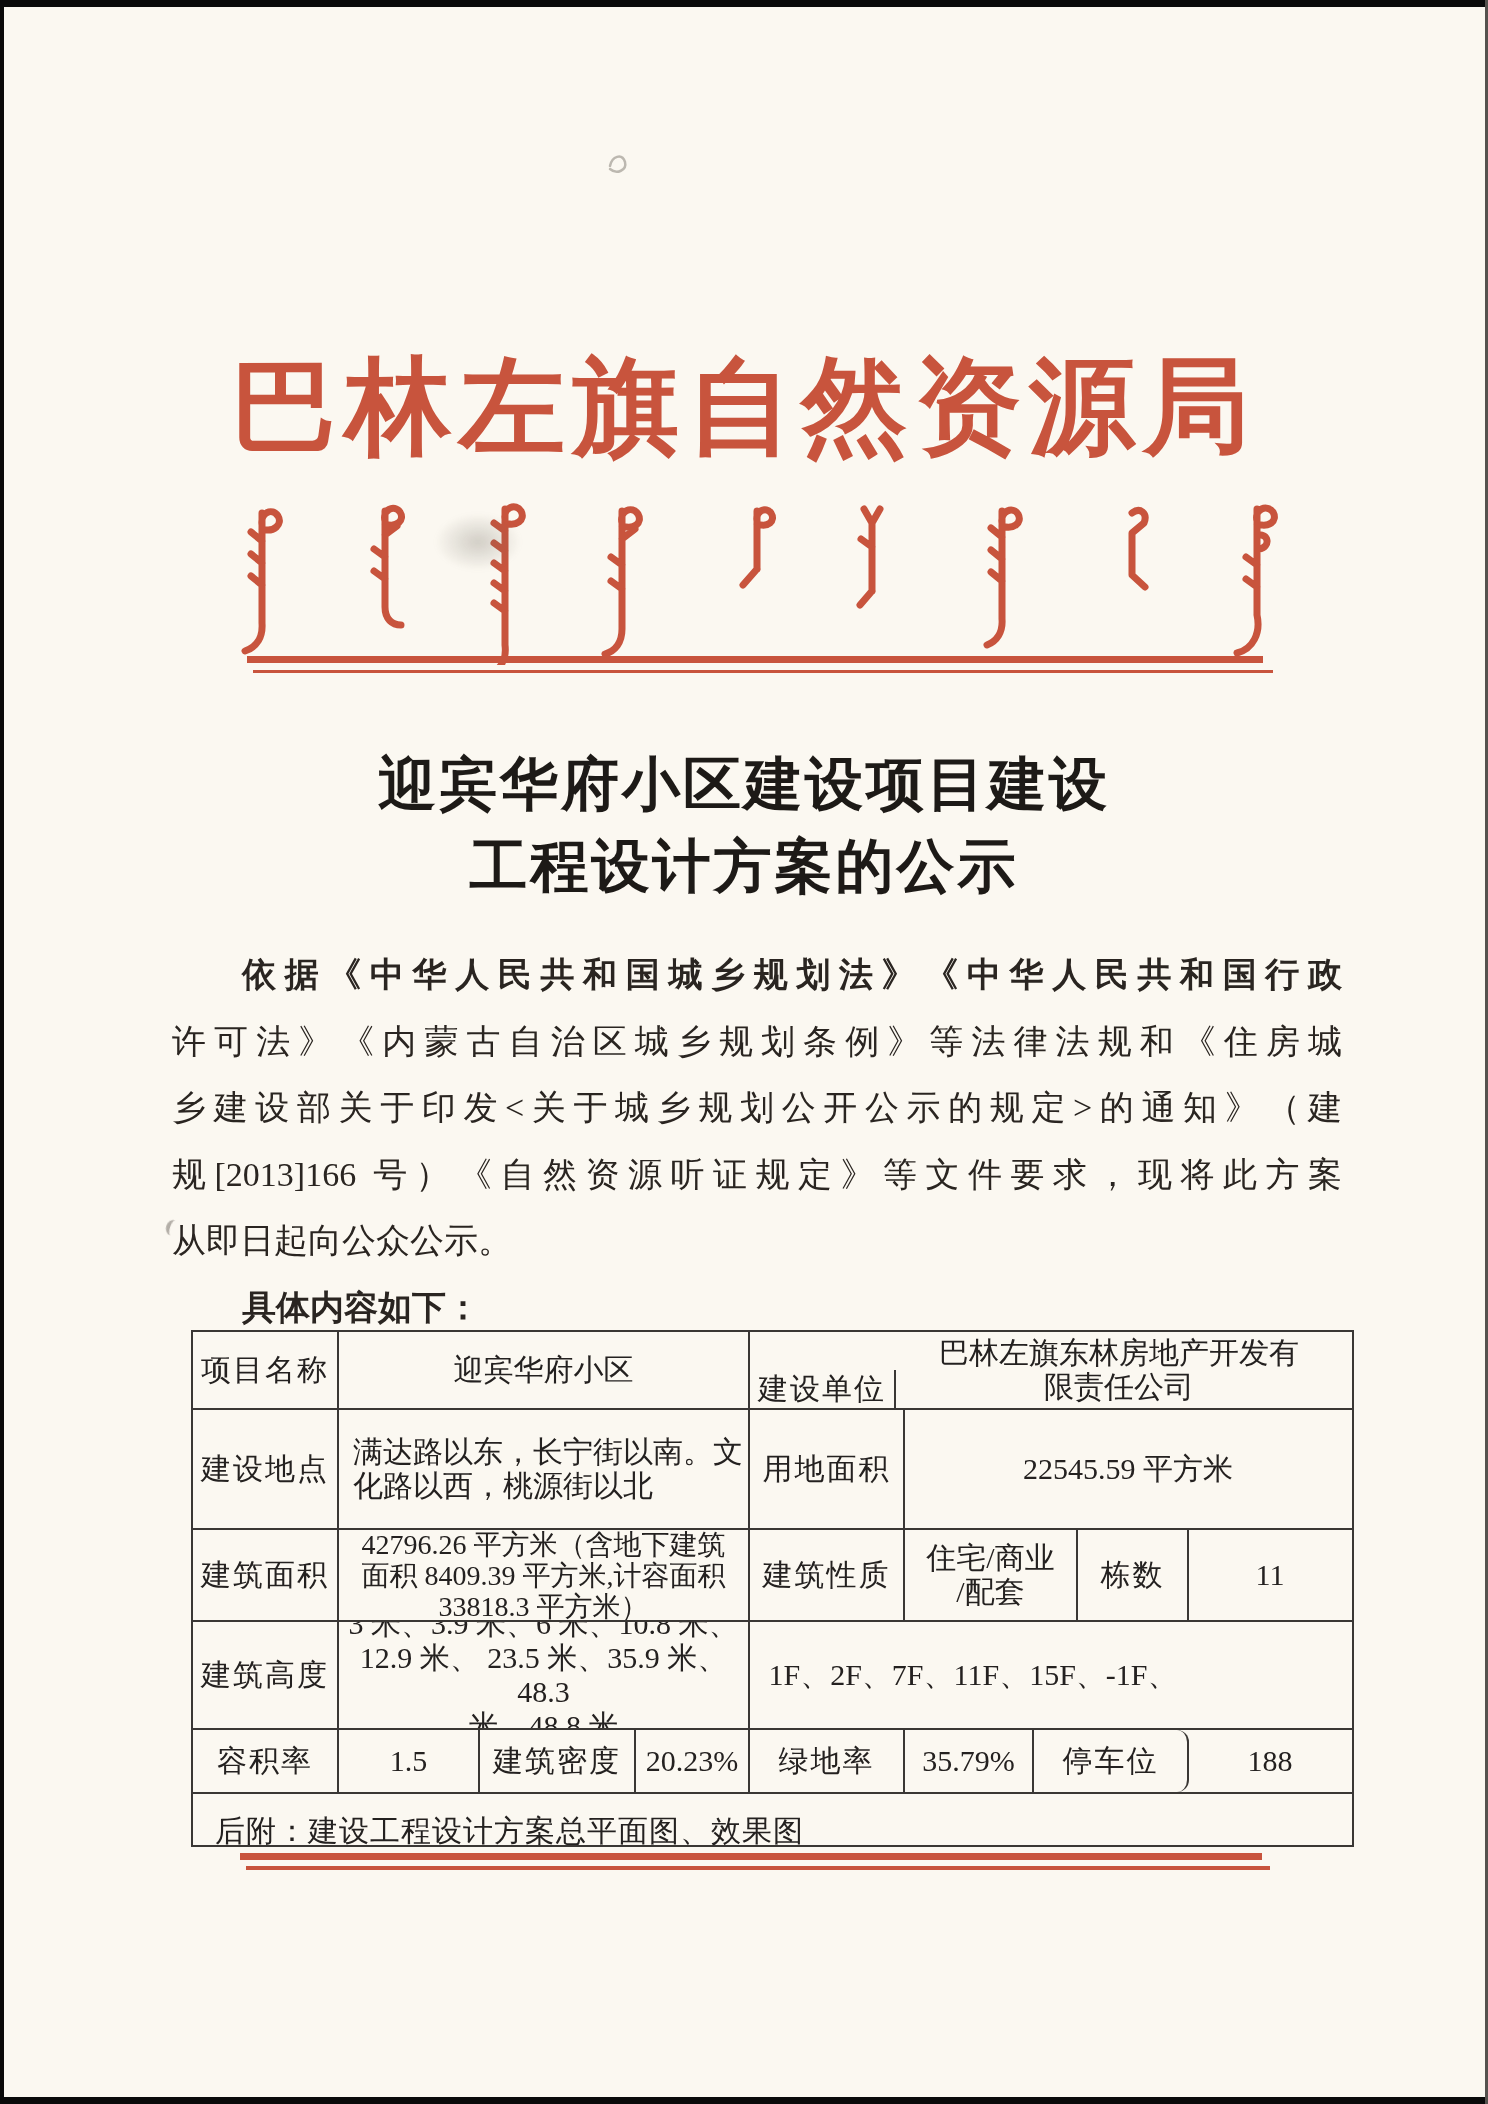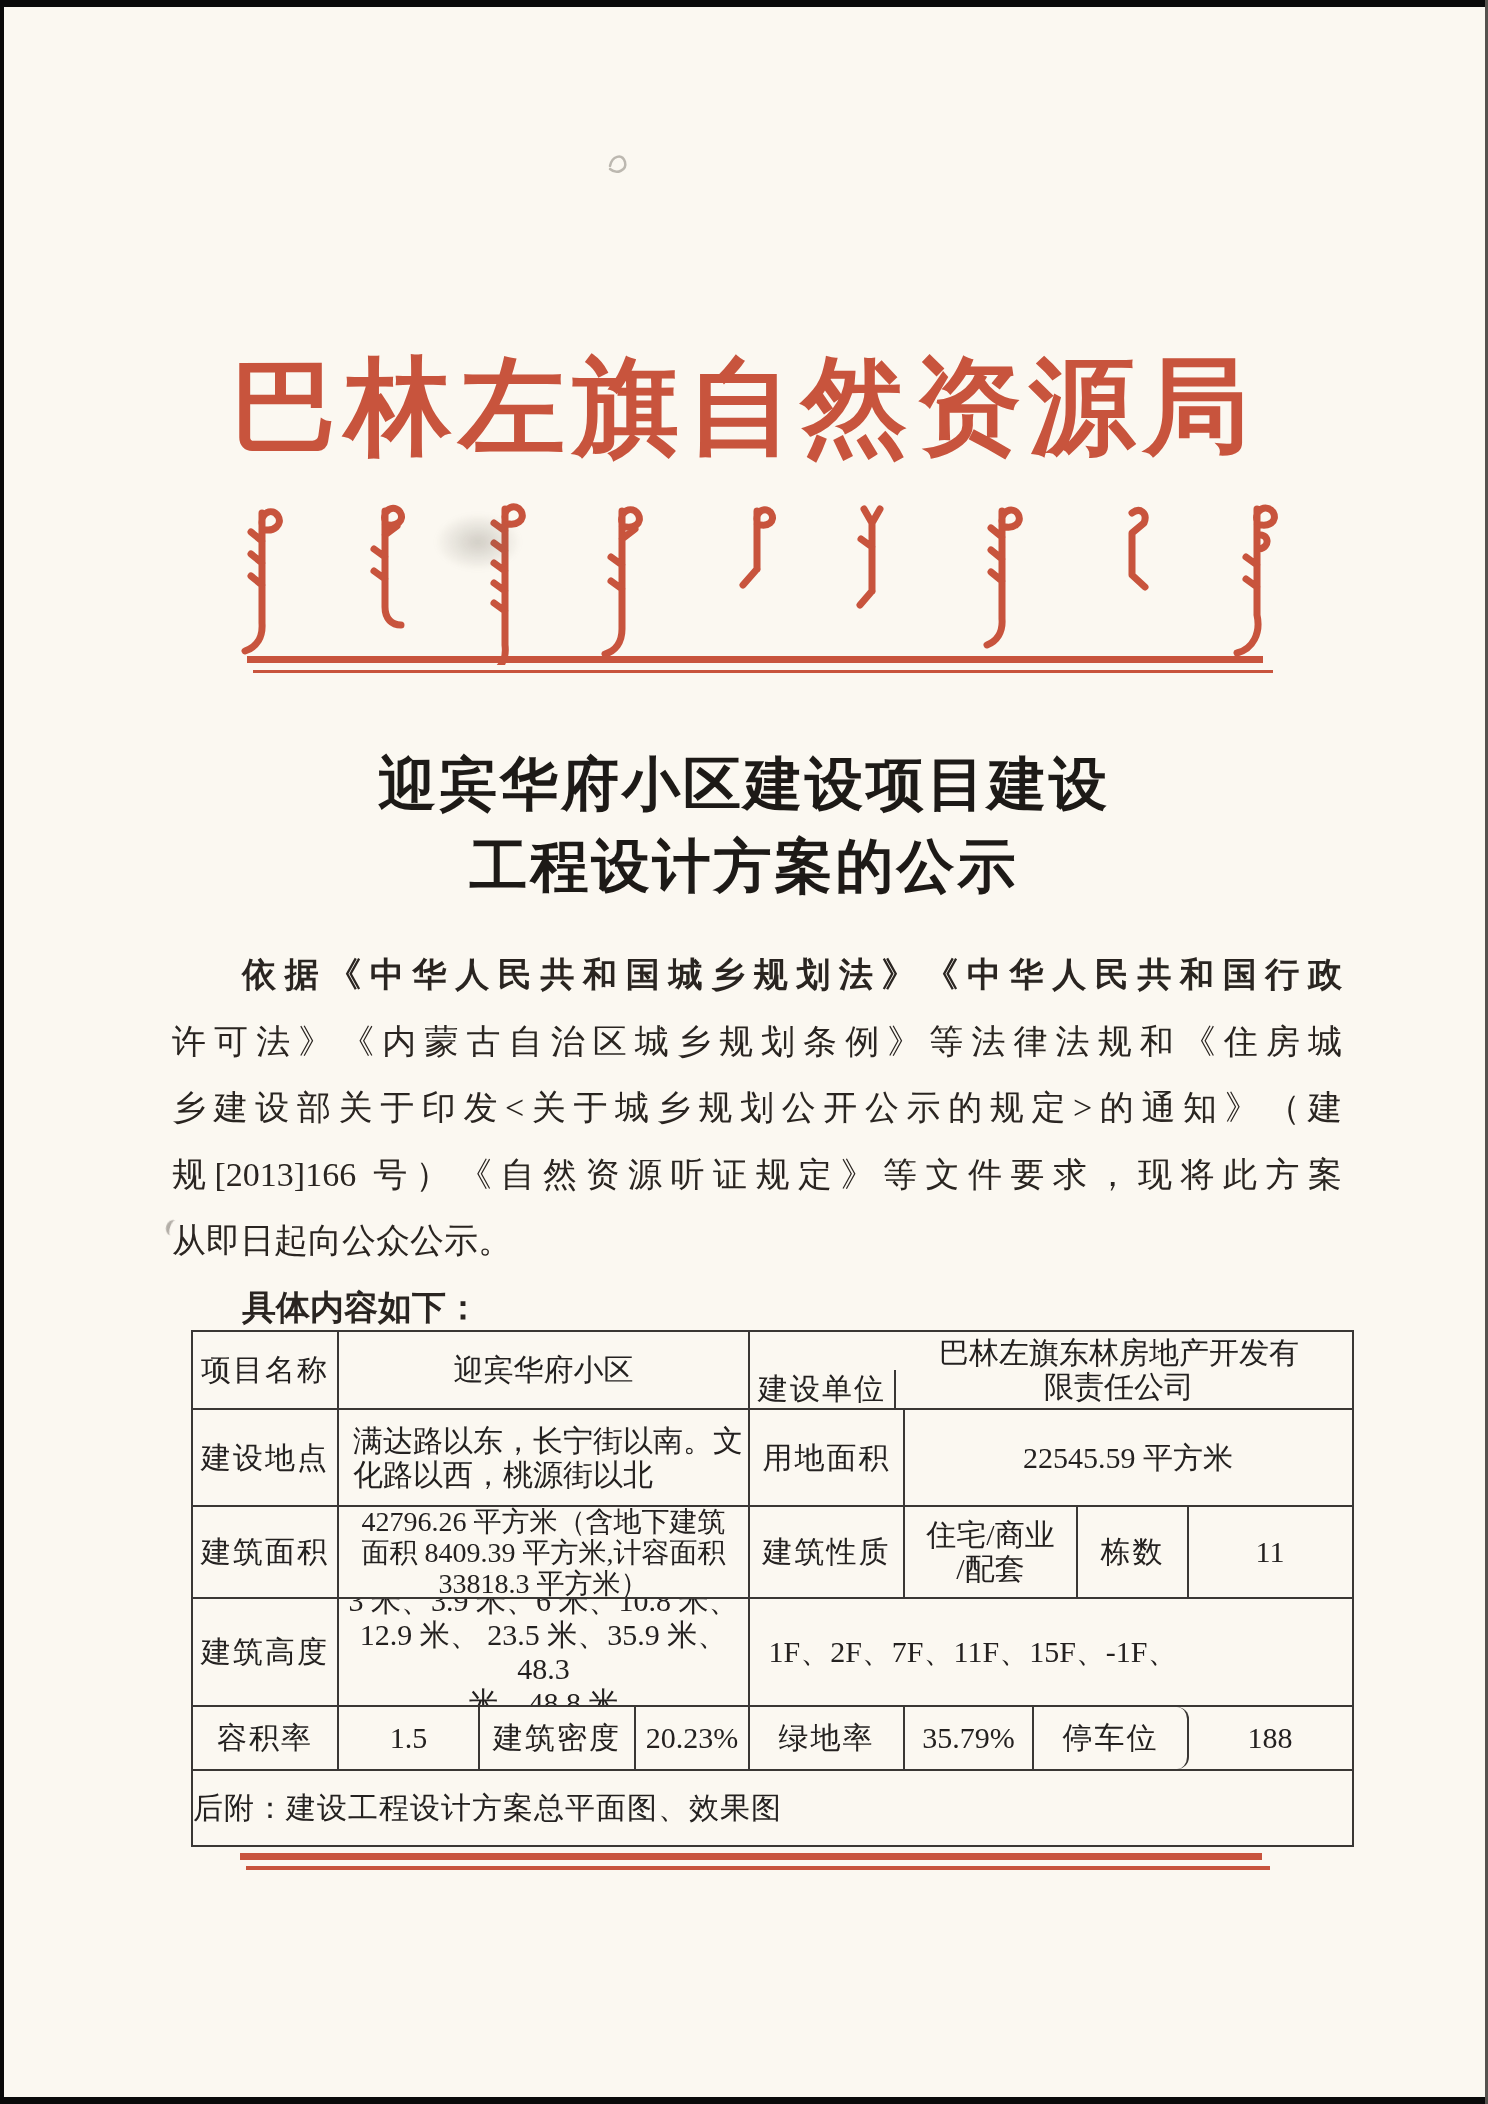--- a/index.html
+++ b/index.html
@@ -51,21 +51,21 @@
     border-right:2px solid #3a3734;box-sizing:border-box;
     display:flex;align-items:center;justify-content:center;
     font-size:30px;color:#242120;text-align:center;line-height:34px;
     overflow:hidden;
   }
   .tcell:last-child{border-right:none;}
   .tlabel{letter-spacing:2px;}
   .pre{white-space:pre-line;}
   .dense{font-size:28px;line-height:31px;}
   .left{justify-content:flex-start;text-align:left;padding-left:14px;}
-  .note-cell{justify-content:flex-start;text-align:left;letter-spacing:1px;}
+  .note-cell{justify-content:flex-start;text-align:left;padding-left:22px;letter-spacing:1px;}
 
   
   .smudge1{position:absolute;left:418px;top:502px;width:120px;height:80px;
     background:radial-gradient(closest-side,rgba(115,110,100,0.30),rgba(115,110,100,0) 72%);
     filter:blur(2px);}
   .smudge2{position:absolute;left:606px;top:150px;width:24px;height:26px;opacity:0.55;}
   .smudge3{position:absolute;left:166px;top:1220px;width:10px;height:16px;
     border-left:4px solid rgba(90,85,78,0.45);border-radius:60% 0 0 60%;
     transform:rotate(18deg);filter:blur(0.6px);}
 </style>
@@ -117,21 +117,21 @@
   <div class="ptable">
 
     <div class="trow" style="height:78px;">
       <div class="tcell tlabel" style="width:146px;">项目名称</div>
       <div class="tcell" style="width:411px;">迎宾华府小区</div>
       <div class="tcell tlabel" style="width:146px;margin-top:38px;">建设单位</div>
       <div class="tcell pre" style="width:446px;">巴林左旗东林房地产开发有
 限责任公司</div>
     </div>
 
-    <div class="trow" style="height:97px;">
+    <div class="trow" style="height:120px;">
       <div class="tcell tlabel" style="width:146px;">建设地点</div>
       <div class="tcell pre left" style="width:411px;">满达路以东，长宁街以南。文
 化路以西，桃源街以北</div>
       <div class="tcell tlabel" style="width:155px;">用地面积</div>
       <div class="tcell" style="width:446px;">22545.59 平方米</div>
     </div>
 
     <div class="trow" style="height:92px;">
       <div class="tcell tlabel" style="width:146px;">建筑面积</div>
       <div class="tcell pre dense" style="width:411px;">42796.26 平方米（含地下建筑

